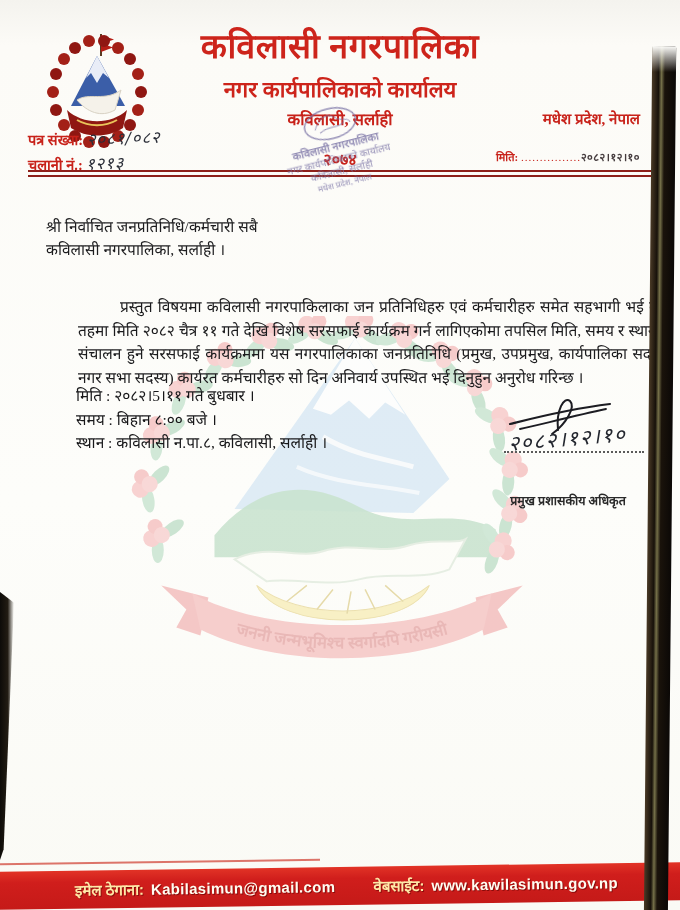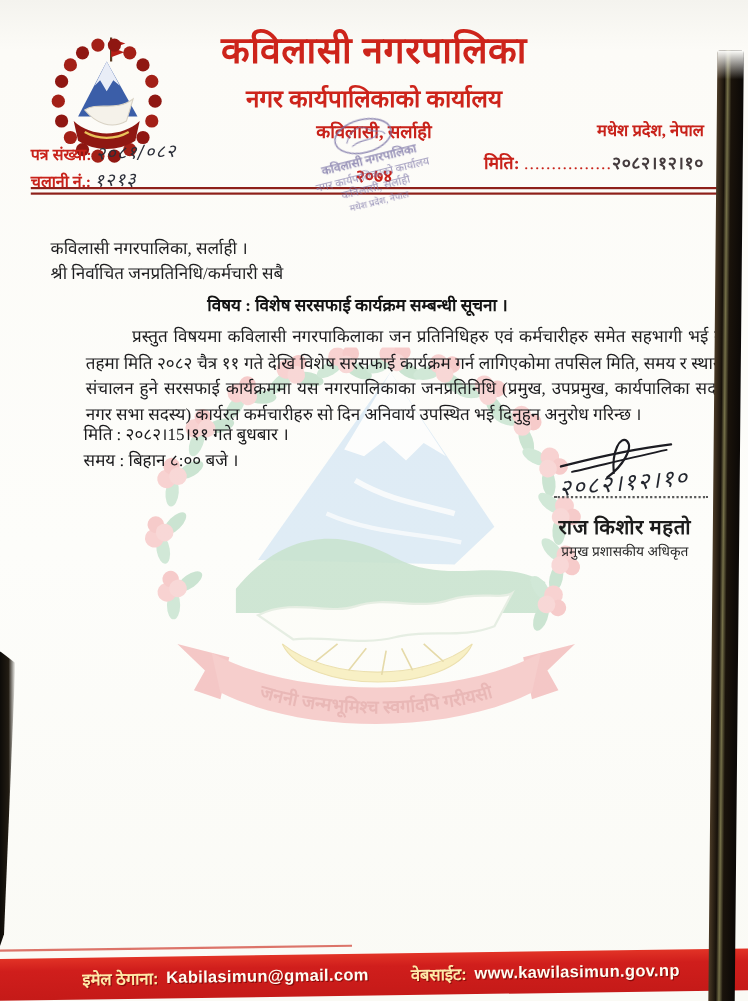--- a/index.html
+++ b/index.html
@@ -31,21 +31,21 @@
   .head-center{position:absolute; left:110px; right:110px; top:26px; text-align:center; z-index:2;}
   .title{font-size:34px; line-height:1.25; font-weight:bold; color:#cd241b; letter-spacing:.5px;}
   .subtitle{font-size:22px; font-weight:bold; color:#cd241b; margin-top:4px;}
   .addr{font-size:16.5px; font-weight:bold; color:#c8221a; margin-top:4px;}
   .seal-year{font-size:16px; font-weight:bold; color:#c8221a; margin-top:18px;}
   .province{position:absolute; right:40px; top:108px; font-size:15px; font-weight:bold; color:#c8221a; z-index:3;}
   .refline{position:absolute; left:28px; font-size:14.5px; font-weight:bold; color:#c8221a; z-index:3; white-space:nowrap;}
   .ref1{top:127px;} .ref2{top:152px;}
   .hand{display:inline-block; font-weight:normal; color:#2b2e38; font-size:16.5px; font-style:italic;
         letter-spacing:1px; transform:rotate(-2deg) translateY(-1px); font-family:"DejaVu Serif", serif;}
-  .dateline{position:absolute; right:40px; top:137px; font-size:16px; font-weight:bold; color:#c8221a; z-index:3; white-space:nowrap;margin-left:48px;}
+  .dateline{position:absolute; right:40px; top:149px; font-size:11px; font-weight:bold; color:#c8221a; z-index:3; white-space:nowrap;margin-left:48px;}
   .dateline .dots{letter-spacing:1px; font-weight:normal; color:#c8221a;}
   .dateline .dval{color:#453c3e; font-weight:bold; letter-spacing:.5px;}
   .redline{position:absolute; left:28px; top:170px; width:626px; height:3px; z-index:2;
     border-top:2.5px solid #8e201a; border-bottom:2px solid #8e201a;}
   .nesa{position:absolute; right:38px; top:184px; font-size:15.5px; font-weight:bold; color:#141414; z-index:3;}
   
   .stamp{position:absolute; left:258px; top:106px; width:156px; z-index:4;
     transform:rotate(-14deg); color:#7b74a6; opacity:.8; text-align:center;
     filter:blur(.3px); line-height:1.25;}
   .stamp .s-big{font-size:11px; font-weight:bold;}
@@ -58,21 +58,21 @@
     text-align:justify; text-indent:42px; color:#1b1b1d; z-index:3;margin-left:32px;}
   .schedule{position:absolute; left:76px; top:384px; font-size:15.5px; line-height:23.5px; color:#171719; z-index:3;}
   
   .sig-scribble{position:absolute; left:506px; top:394px; width:112px; height:42px; z-index:3;}
   .sig-date{position:absolute; left:508px; top:424px; font-size:21px; color:#23262e; z-index:3;
     font-style:italic; letter-spacing:1.5px; transform:rotate(-5deg); font-family:"DejaVu Serif", serif;}
   .sig-dotted{position:absolute; left:504px; top:451px; width:140px; border-bottom:2px dotted #5a5a5a; z-index:3;}
   .sig-name{position:absolute; left:478px; top:465px; width:180px; text-align:center; font-size:18.5px;
     font-weight:bold; color:#1c1c1c; z-index:3; filter:blur(.2px); letter-spacing:.5px;}
   .sig-desig{position:absolute; left:490px; top:492px; width:156px; text-align:center; font-size:12.5px;
-    font-weight:normal; color:#2a2a2a; z-index:3; filter:blur(.2px);}
+    font-weight:bold; color:#2a2a2a; z-index:3; filter:blur(.2px);}
   
   .footer-band{position:absolute; left:-8px; top:867px; width:696px; height:38px; z-index:5;
     background:linear-gradient(180deg,#e23326 0%,#d01e1c 30%,#c51a18 100%);
     transform:rotate(-.8deg); display:flex; align-items:center; justify-content:space-between;
     padding:0 70px 0 48px; box-sizing:border-box;
     font-family:"Liberation Sans", sans-serif; font-size:15px; font-weight:bold;}
   .footer-band .flabel{color:#ffe9a8; margin-right:7px; text-shadow:1px 1px 0 rgba(90,0,0,.55);margin-left:35px;}
   .footer-band .fval{color:#fffdf2; text-shadow:1px 1px 0 rgba(90,0,0,.6); letter-spacing:.3px;}
   .footer-group{display:flex; align-items:center;}
   .footer-topline{position:absolute; left:0; top:861px; width:320px; height:2px; background:#cf3a2e;
@@ -188,41 +188,40 @@
     </svg>
     <div class="s-big">कविलासी नगरपालिका</div>
     <div class="s-mid">नगर कार्यपालिकाको कार्यालय</div>
     <div class="s-mid">कविलासी, सर्लाही</div>
     <div class="s-sml">मधेश प्रदेश, नेपाल</div>
   </div>
 
   <div class="redline"></div>
 
   <div class="recipient">
+    <div>श्री निर्वाचित जनप्रतिनिधि/कर्मचारी सबै</div>
     <div>कविलासी नगरपालिका, सर्लाही ।</div>
-    <div>श्री निर्वाचित जनप्रतिनिधि/कर्मचारी सबै</div>
-  </div>
-
-  <div class="subject">विषय : विशेष सरसफाई कार्यक्रम सम्बन्धी सूचना ।</div>
+  </div>
+
 
   <div class="bodytext">प्रस्तुत विषयमा कविलासी नगरपाकिलाका जन प्रतिनिधिहरु एवं कर्मचारीहरु समेत सहभागी भई वडा तहमा मिति २०८२ चैत्र ११ गते देखि विशेष सरसफाई कार्यक्रम गर्न लागिएकोमा तपसिल मिति, समय र स्थानमा संचालन हुने सरसफाई कार्यक्रममा यस नगरपालिकाका जनप्रतिनिधि (प्रमुख, उपप्रमुख, कार्यपालिका सदस्य, नगर सभा सदस्य) कार्यरत कर्मचारीहरु सो दिन अनिवार्य उपस्थित भई दिनुहुन अनुरोध गरिन्छ ।</div>
 
   <div class="schedule">
-    <div>मिति : २०८२।15।११ गते बुधबार ।</div>
+    <div>मिति : २०८२।5।११ गते बुधबार ।</div>
     <div>समय : बिहान ८:०० बजे ।</div>
+    <div>स्थान : कविलासी न.पा.८, कविलासी, सर्लाही ।</div>
   </div>
 
   <svg class="sig-scribble" viewBox="0 0 112 42" aria-hidden="true">
     <path d="M4,30 C24,25 62,15 104,10" stroke="#1c1c22" stroke-width="2.2" fill="none" stroke-linecap="round"></path>
     <path d="M14,35 C36,30 72,21 100,15" stroke="#1c1c22" stroke-width="1.8" fill="none" stroke-linecap="round"></path>
     <path d="M52,36 C50,16 58,2 64,7 C70,13 60,30 46,40" stroke="#1c1c22" stroke-width="2" fill="none" stroke-linecap="round"></path>
   </svg>
   <div class="sig-date">२०८२।१२।१०</div>
   <div class="sig-dotted"></div>
-  <div class="sig-name">राज किशोर महतो</div>
   <div class="sig-desig">प्रमुख प्रशासकीय अधिकृत</div>
 
   <div class="footer-topline"></div>
   <div class="footer-band">
     <div class="footer-group">
       <span class="flabel">इमेल ठेगाना:</span>
       <span class="fval">Kabilasimun@gmail.com</span>
     </div>
     <div class="footer-group">
       <span class="flabel">वेबसाईट:</span>

